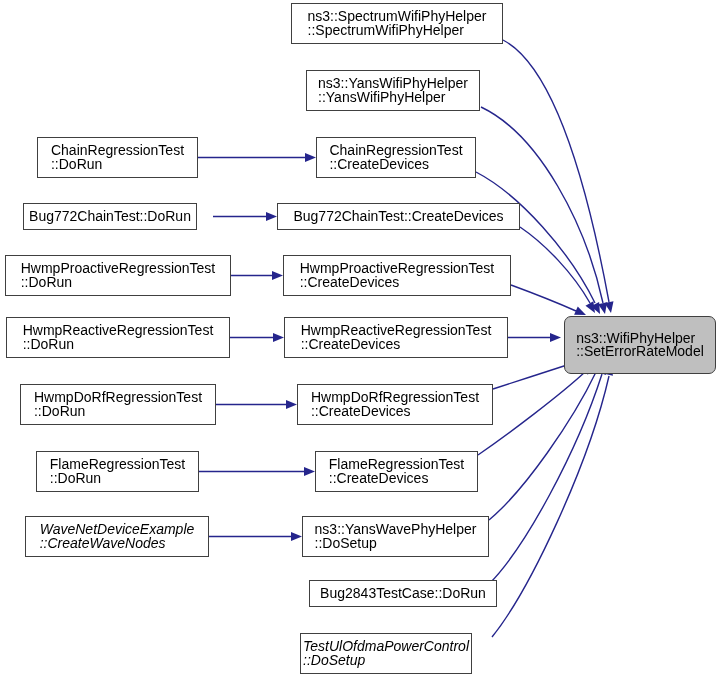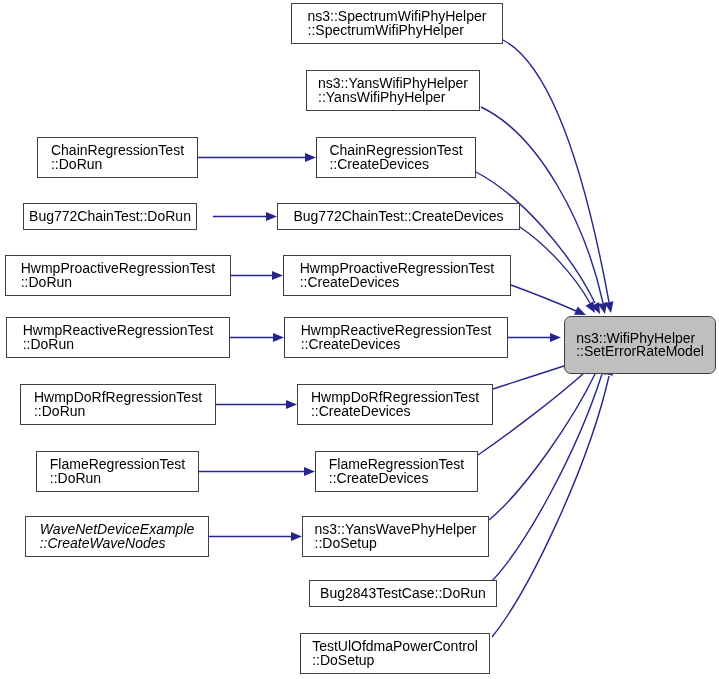--- a/index.html
+++ b/index.html
@@ -114,19 +114,19 @@
 ::CreateDevices</span></div>
       <div class="node" style="left: 36px; top: 451px; width: 163px; height: 41px;"><span class="lbl">FlameRegressionTest
 ::DoRun</span></div>
       <div class="node" style="left: 315px; top: 451px; width: 163px; height: 41px;"><span class="lbl">FlameRegressionTest
 ::CreateDevices</span></div>
       <div class="node" style="left: 25px; top: 516px; width: 184px; height: 41px; font-style: italic;"><span class="lbl">WaveNetDeviceExample
 ::CreateWaveNodes</span></div>
       <div class="node" style="left: 302px; top: 516px; width: 187px; height: 41px;"><span class="lbl">ns3::YansWavePhyHelper
 ::DoSetup</span></div>
       <div class="node" style="left: 301px; top: 580px; width: 188px; height: 27px; margin-left: 8px;"><span class="lbl">Bug2843TestCase::DoRun</span></div>
-      <div class="node" style="left: 300px; top: 633px; width: 190px; height: 41px;"><span class="lbl">TestUlOfdmaPowerControl
+      <div class="node" style="left: 300px; top: 633px; width: 172px; height: 41px; font-style: italic;"><span class="lbl">TestUlOfdmaPowerControl
 ::DoSetup</span></div>
       <div class="node target" style="left: 564px; top: 316px; width: 152px; height: 58px; border-radius: 7px;"><span class="lbl">ns3::WifiPhyHelper
 ::SetErrorRateModel</span></div>
     </div>
 
 </div>
 
 </body></html>

